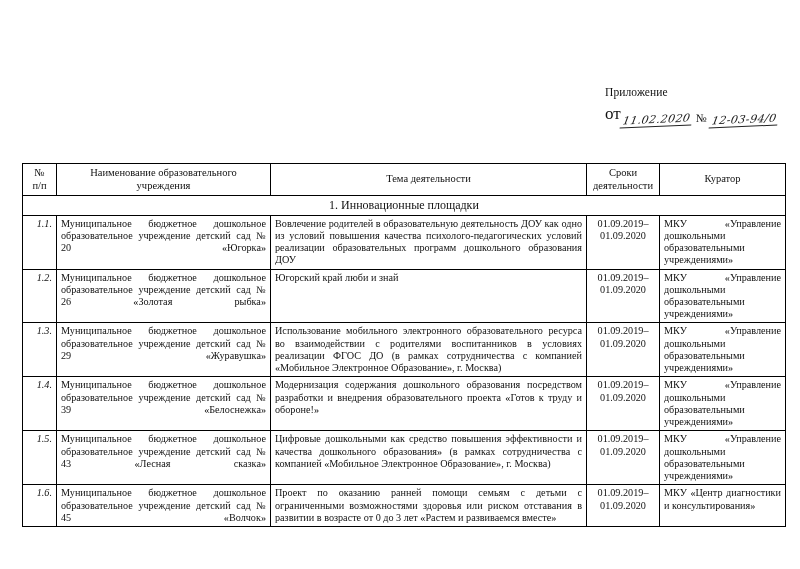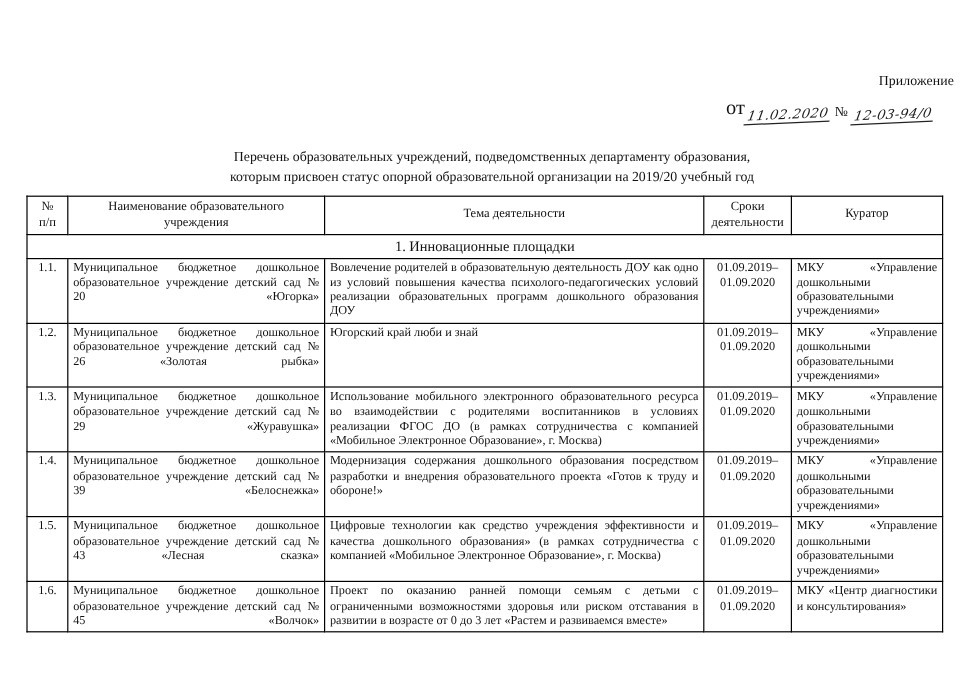--- a/index.html
+++ b/index.html
@@ -21,25 +21,25 @@
     position: relative;
     width: 800px;
     height: 569px;
     box-sizing: border-box;
   }
 
   
   .appendix {
     position: absolute;
     left: 605px;
-    top: 60px;
+    top: 84px;
     width: 190px;
     font-size: 11.5px;
     line-height: 1.45;
-    text-align: right;
+    text-align: left;
   }
   .appendix .ap-line1 { letter-spacing: .1px; }
   .appendix .ap-line2 { letter-spacing: .1px; }
   .appendix .ap-line3 {
     display: flex;
     align-items: flex-end;
     white-space: nowrap;
     margin-top: 1px;
   }
   .ap-prefix { font-size: 17px; }
@@ -93,23 +93,24 @@
     padding: 3px 3px;
   }
 
   col.c-num   { width: 34px; }
   col.c-name  { width: 214px; }
   col.c-theme { width: 316px; }
   col.c-date  { width: 73px; }
   col.c-cur   { width: 126px; }
 
   .cell-num {
-    text-align: center;
+    text-align: right;
     padding-left: 5px;
     vertical-align: top;
+    font-style: italic;
   }
   .cell-name {
     text-align: justify;
     text-align-last: justify;
     hyphens: none;
   }
   .cell-theme {
     text-align: justify;
     text-align-last: left;
     font-family: Liberation Serif, serif;
@@ -136,24 +137,20 @@
   <div class="appendix">
     <div class="ap-line1">Приложение</div>
     <div class="ap-line3">
       <span class="ap-prefix">от</span>
       <span class="hand">11.02.2020</span>
       <span class="ap-no">№</span>
       <span class="hand num">12-03-94/0</span>
     </div>
   </div>
 
-  <div class="doc-title">
-    <div>Перечень образовательных учреждений, подведомственных департаменту образования,</div>
-    <div>которым присвоен статус опорной образовательной организации на 2019/20 учебный год</div>
-  </div>
 
   <table class="reg">
     <colgroup>
       <col class="c-num">
         <col class="c-name">
         <col class="c-theme">
         <col class="c-date">
         <col class="c-cur">
     </colgroup>
     <thead>
@@ -207,21 +204,21 @@
         <td class="cell-num">1.4.</td>
         <td class="cell-name">Муниципальное бюджетное дошкольное образовательное учреждение детский сад № 39 «Белоснежка»</td>
         <td class="cell-theme">Модернизация содержания дошкольного образования посредством разработки и внедрения образовательного проекта «Готов к труду и обороне!»</td>
         <td class="cell-date">01.09.2019–<br>01.09.2020</td>
         <td class="cell-cur">МКУ «Управление дошкольными образовательными учреждениями»</td>
       </tr>
 
       <tr>
         <td class="cell-num">1.5.</td>
         <td class="cell-name">Муниципальное бюджетное дошкольное образовательное учреждение детский сад № 43 «Лесная сказка»</td>
-        <td class="cell-theme">Цифровые технологии как средство учреждения эффективности и качества дошкольного образования» (в рамках сотрудничества с компанией «Мобильное Электронное Образование», г. Москва)</td>
+        <td class="cell-theme">Цифровые дошкольными как средство повышения эффективности и качества дошкольного образования» (в рамках сотрудничества с компанией «Мобильное Электронное Образование», г. Москва)</td>
         <td class="cell-date">01.09.2019–<br>01.09.2020</td>
         <td class="cell-cur">МКУ «Управление дошкольными образовательными учреждениями»</td>
       </tr>
 
       <tr>
         <td class="cell-num">1.6.</td>
         <td class="cell-name">Муниципальное бюджетное дошкольное образовательное учреждение детский сад № 45 «Волчок»</td>
         <td class="cell-theme">Проект по оказанию ранней помощи семьям с детьми с ограниченными возможностями здоровья или риском отставания в развитии в возрасте от 0 до 3 лет «Растем и развиваемся вместе»</td>
         <td class="cell-date">01.09.2019–<br>01.09.2020</td>
         <td class="cell-cur">МКУ «Центр диагностики и консультирования»</td>

